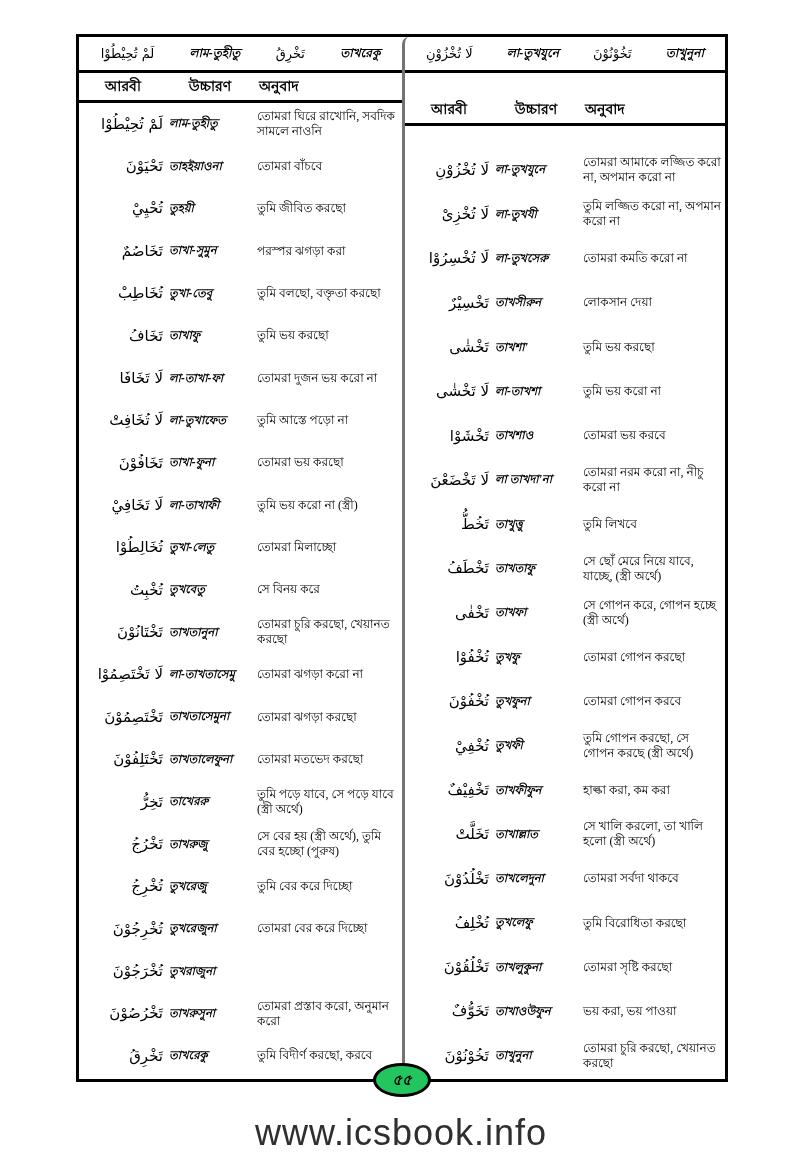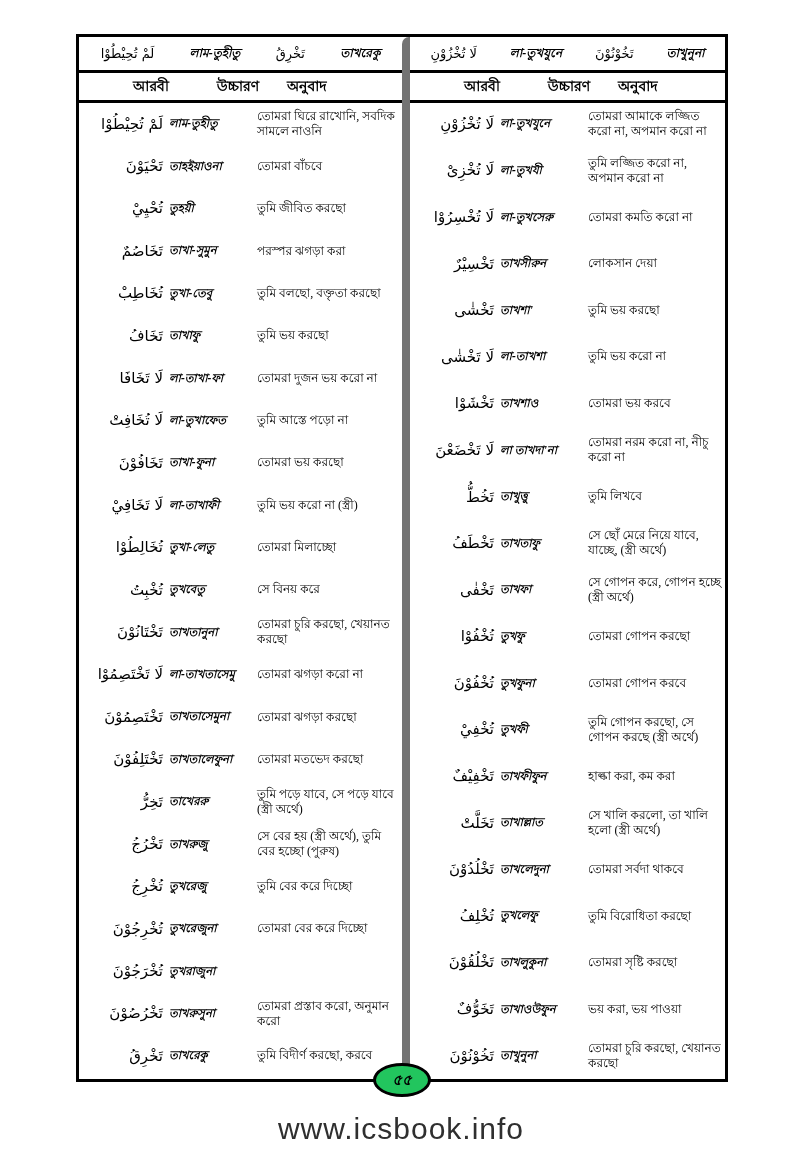--- a/index.html
+++ b/index.html
@@ -9,32 +9,31 @@
     color:#000;
     -webkit-font-smoothing:none;
   }
   .frame{
     position:absolute;left:76px;top:34px;width:652px;height:1048px;
     border:3px solid #000;display:flex;box-sizing:border-box;background:#fff;
   }
   .half{
     width:50%;display:flex;flex-direction:column;box-sizing:border-box;border-radius:7px;
   }
-  .half.right{border-left:8px solid #737373;}
+  .half.right{border-left:3px solid #737373;gap:23px;}
   .catchrow{
     height:36px;display:flex;align-items:center;justify-content:space-around;
     border-bottom:3px solid #000;padding:0 4px;box-sizing:border-box;
   }
   .catch-ar{font-family:"DejaVu Sans",sans-serif;font-size:13px;direction:rtl;white-space:nowrap;}
   .catch-bn{font-size:12px;font-weight:bold;font-style:italic;white-space:nowrap;}
   .headrow{
     height:30px;display:flex;align-items:center;
     border-bottom:3px solid #000;font-weight:bold;font-size:14px;
     box-sizing:border-box;
-    padding-left:28px;
   }
   .headrow .h-ar{width:88px;text-align:center;}
   .headrow .h-pr{width:86px;text-align:center;}
   .headrow .h-tr{flex:1;text-align:left;padding-left:6px;}
   .rows{
     flex:1;display:flex;flex-direction:column;justify-content:space-between;
     padding:6px 2px 8px 2px;box-sizing:border-box;overflow:hidden;
   }
   .row{display:flex;align-items:center;min-height:30px;}
   .cell{box-sizing:border-box;}
@@ -52,21 +51,21 @@
   }
   .page-badge{
     position:absolute;left:50%;bottom:-18px;transform:translateX(-50%);
     width:58px;height:34px;background:#22c55e;border:3px solid #000;border-radius:50%;
     display:flex;align-items:center;justify-content:center;
     font-weight:bold;font-style:italic;font-size:15px;box-sizing:border-box;
   }
   .watermark{
     position:absolute;left:0;right:0;top:1112px;text-align:center;
     font-family:"Liberation Sans","DejaVu Sans",sans-serif;
-    font-size:30px;color:#2f2f2f;letter-spacing:1px;
+    font-size:36px;color:#2f2f2f;letter-spacing:1px;
   }
 </style>
 </head>
 <body>
 
 <div class="frame">
 
   <div class="half">
     <div class="catchrow">
       <span class="catch-ar">لَمْ تُحِيْطُوْا</span>

